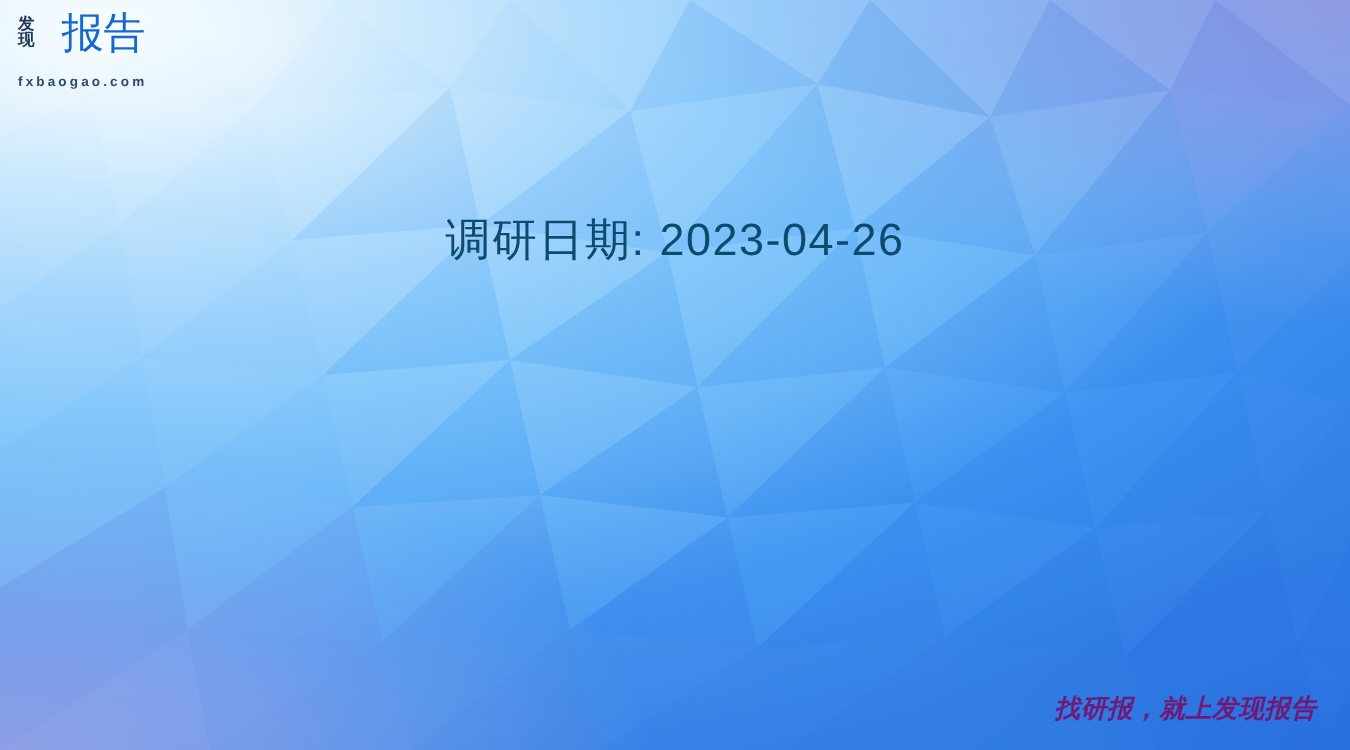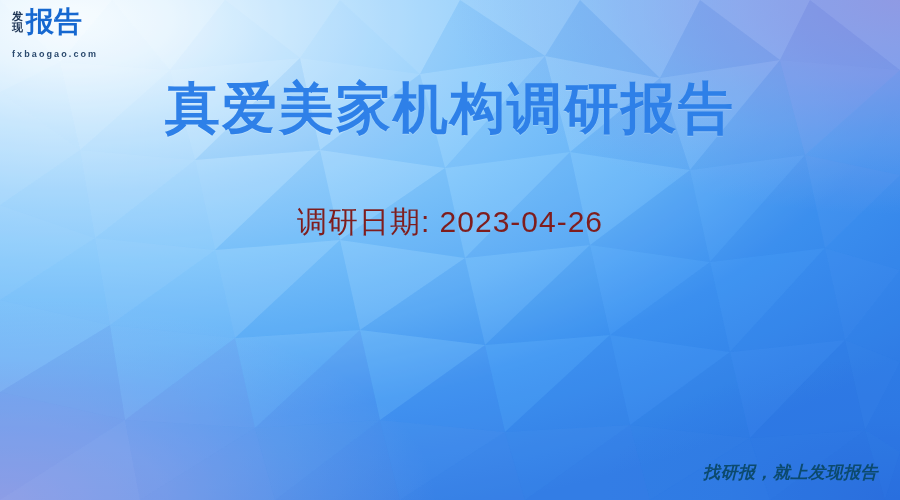--- a/index.html
+++ b/index.html
@@ -63,24 +63,25 @@
     flex-direction: column;
     line-height: 1.02;
     font-size: 11px;
     font-weight: 700;
     color: #1f3656;
     letter-spacing: 0;
   }
   #logo-stack span { display: block; }
   #logo-main {
     font-size: 28px;
-    font-weight: 700;
+    font-weight: 400;
     color: #1668d0;
     letter-spacing: 0px;
     line-height: 1;
+    margin-left: 15px;
   }
   #logo-url {
     margin-top: 13px;
     font-size: 9px;
     font-weight: 700;
     color: #2b4a6e;
     letter-spacing: 2.1px;
   }
 
   
@@ -97,34 +98,34 @@
     color: #2e80e8;
     letter-spacing: 2px;
     line-height: 1.12;
     text-shadow: 0 1px 0 rgba(255,255,255,0.18);
     white-space: nowrap;
   }
   #subtitle {
     margin-top: 62px;
     font-size: 30px;
     font-weight: 400;
-    color: #7f1d1d;
+    color: #0c4a6e;
     letter-spacing: 1px;
     white-space: nowrap;
   }
 
   
   #footer-tagline {
     position: absolute;
     right: 22px;
     bottom: 16px;
     font-size: 17px;
     font-weight: 700;
     font-style: italic;
-    color: #0c4a6e;
+    color: #701a75;
     letter-spacing: 0.5px;
     white-space: nowrap;
     margin-left: 44px;
   }
 </style>
 </head>
 <body>
 
 <div id="slide">
 
@@ -244,19 +245,18 @@
       <span id="logo-stack">
         <span>发</span>
         <span>现</span>
       </span>
       <span id="logo-main">报告</span>
     </div>
     <div id="logo-url">fxbaogao.com</div>
   </div>
 
   <div id="center">
-    <div id="title">真爱美家机构调研报告</div>
     <div id="subtitle">调研日期: 2023-04-26</div>
   </div>
 
   <div id="footer-tagline">找研报，就上发现报告</div>
 
 </div>
 
 </body></html>

